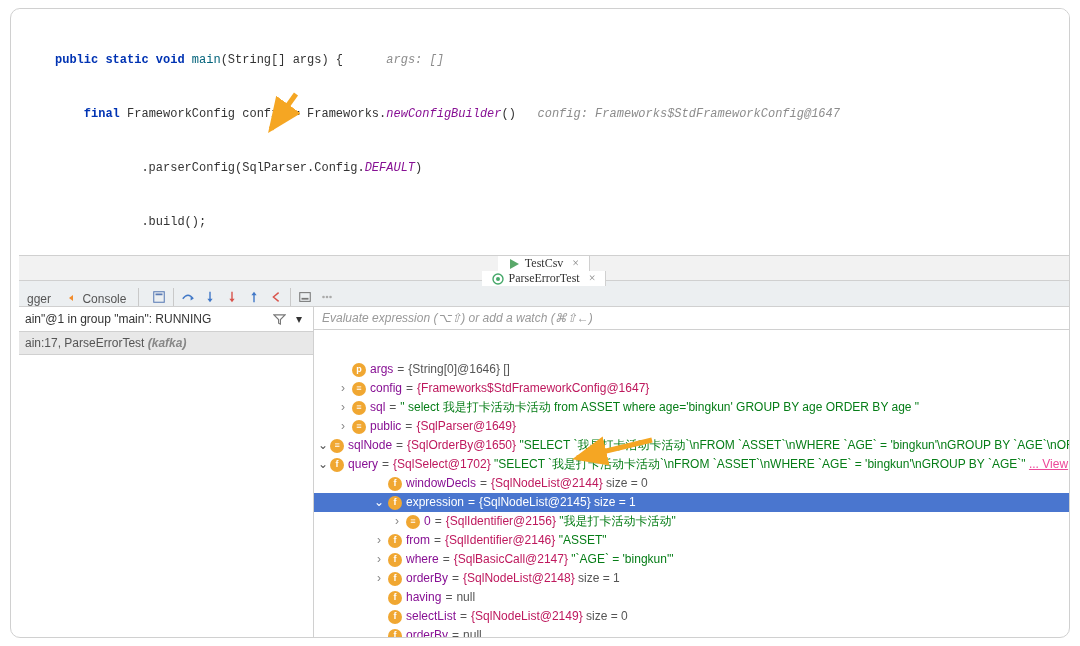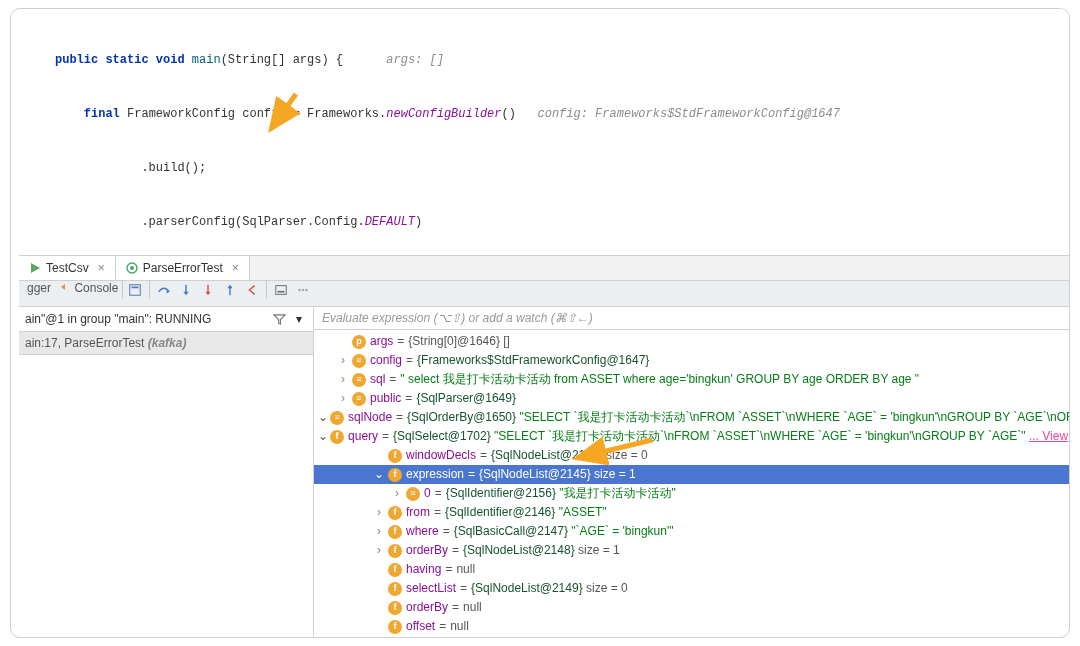--- a/index.html
+++ b/index.html
@@ -45,43 +45,45 @@
     pointer-events: none;
   }
   
   .tabs-bar {
     display: flex;
     align-items: center;
     background: #f2f2f2;
     border-top: 1px solid #d0d0d0;
     border-bottom: 1px solid #d0d0d0;
     height: 26px;
-    font-family: Liberation Sans, sans-serif;
+    font-family: Liberation Serif, serif;
+    flex-direction: column;
   }
   .tab {
     display: flex;
     align-items: center;
     gap: 5px;
     padding: 0 10px;
     height: 100%;
     border-right: 1px solid #d0d0d0;
     background: #fff;
     cursor: pointer;
   }
   .tab .close { color: #888; margin-left: 4px; }
   .tab-icon { width: 12px; height: 12px; display: inline-block; }
   
   .debug-tabs {
     display: flex;
-    align-items: flex-start;
+    align-items: flex-end;
     background: #eceff1;
     border-bottom: 1px solid #d0d0d0;
     height: 26px;
     padding-left: 4px;
     font-family: "Segoe UI", -apple-system, sans-serif;
+    gap: 8px;
   }
   .debug-tabs .sub { padding: 0 4px; color: #555; cursor: pointer; }
   .debug-tabs .toolbar { display: flex; align-items: center; gap: 6px; margin-left: 4px; }
   .ticon { width: 16px; height: 16px; display: flex; align-items: center; justify-content: center; cursor: pointer; }
   .sep { width: 1px; height: 18px; background: #c9c9c9; }
   
   .lower {
     display: flex;
     height: calc(100% - 246px - 26px - 26px);
     font-family: "Segoe UI", -apple-system, sans-serif;
@@ -107,20 +109,21 @@
     color: #555;
   }
   .frames-row span.kafka { color: #888; font-weight: bold; }
   .right-panel {
     flex: 1;
     display: flex;
     flex-direction: column;
     font-family: Menlo, Monaco, monospace;
     font-size: 12px;
     overflow: hidden;
+    gap: 28px;
   }
   .watch-bar {
     border-bottom: 1px solid #d0d0d0;
     padding: 4px 8px;
     color: #999;
     font-style: italic;
     font-family: "Segoe UI", -apple-system, sans-serif;
   }
   .vars {
     padding: 2px 0;
@@ -147,37 +150,37 @@
     font-size: 9px; font-weight: bold; color: #fff;
     margin: 0 4px 0 2px;
     flex-shrink: 0;
   }
   .vicon.p { background: #f0a732; }
   .vicon.f { background: #f0a732; }
   .vicon.idx { background: #f0a732; color:#fff; }
   .var-name { color: #871094; }
   .var-eq { color: #555; margin: 0 4px; }
   .var-val { color: #555; }
-  .var-val .objref { color: #14532d; }
+  .var-val .objref { color: #be185d; }
   .var-val .strval { color: #067d17; }
   .var-val .link { color: #ec4899; text-decoration: underline; cursor: pointer; text-align: right; }
   .var-row.sel .var-val .strval,
   .var-row.sel .var-val .objref,
   .var-row.sel .var-val .numval { color: #fff; }
 </style>
 </head>
 <body>
 
 <div class="frame">
 
   <div class="code-editor">
     <span class="code-line"><span class="kw">public static void</span> <span class="method">main</span>(String[] args) {   <span class="comment">   args: []</span></span>
     <span class="code-line">    <span class="kw">final</span> FrameworkConfig config = Frameworks.<span class="static">newConfigBuilder</span>()<span class="comment">   config: Frameworks$StdFrameworkConfig@1647</span></span>
+    <span class="code-line">            .parserConfig(SqlParser.Config.<span class="const">DEFAULT</span>)</span>
     <span class="code-line">            .build();</span>
-    <span class="code-line">            .parserConfig(SqlParser.Config.<span class="const">DEFAULT</span>)</span>
     
     
     
     
     
     
     
     
     
   </div>

